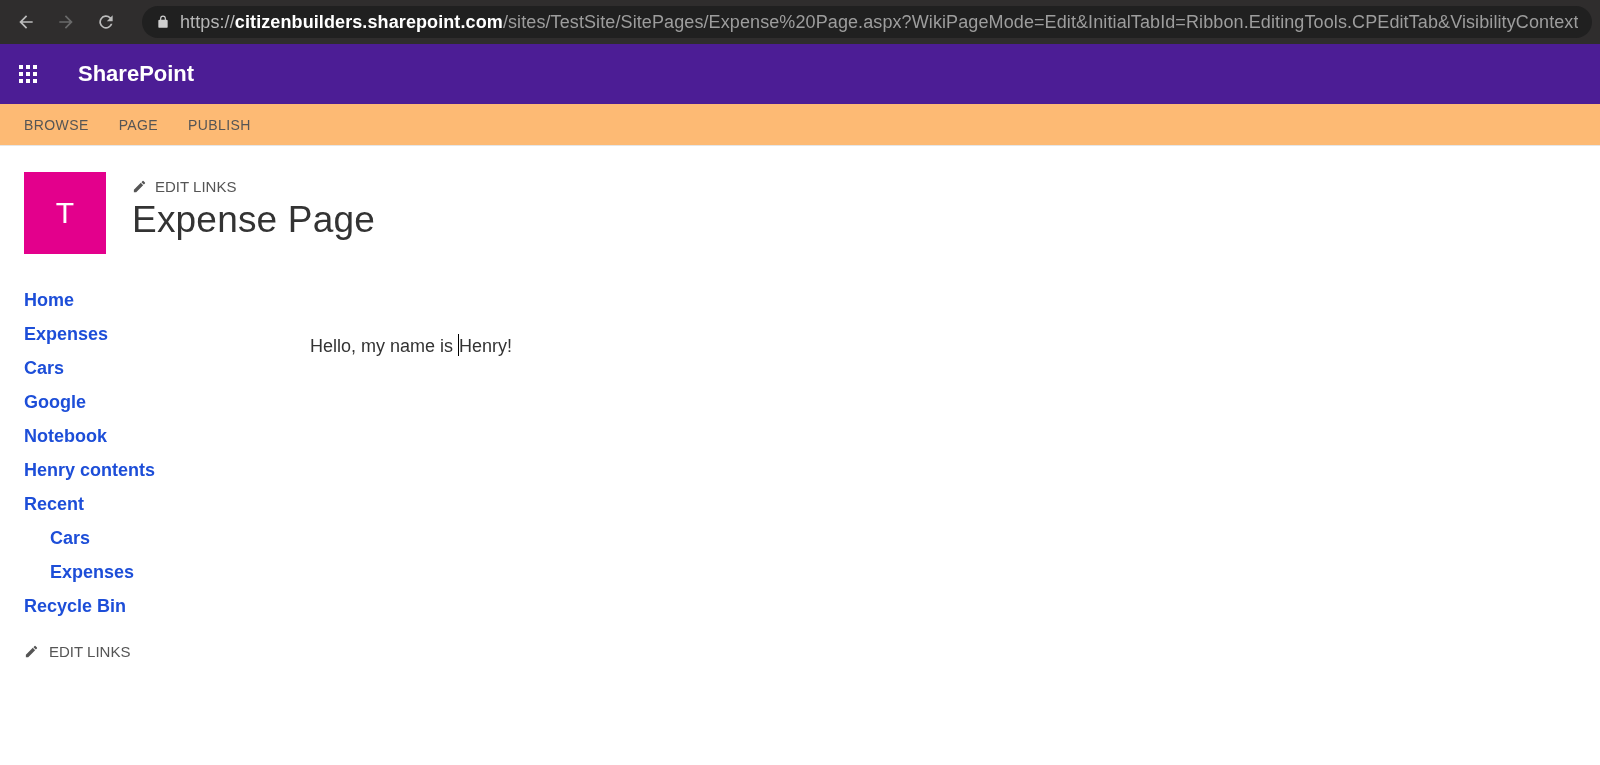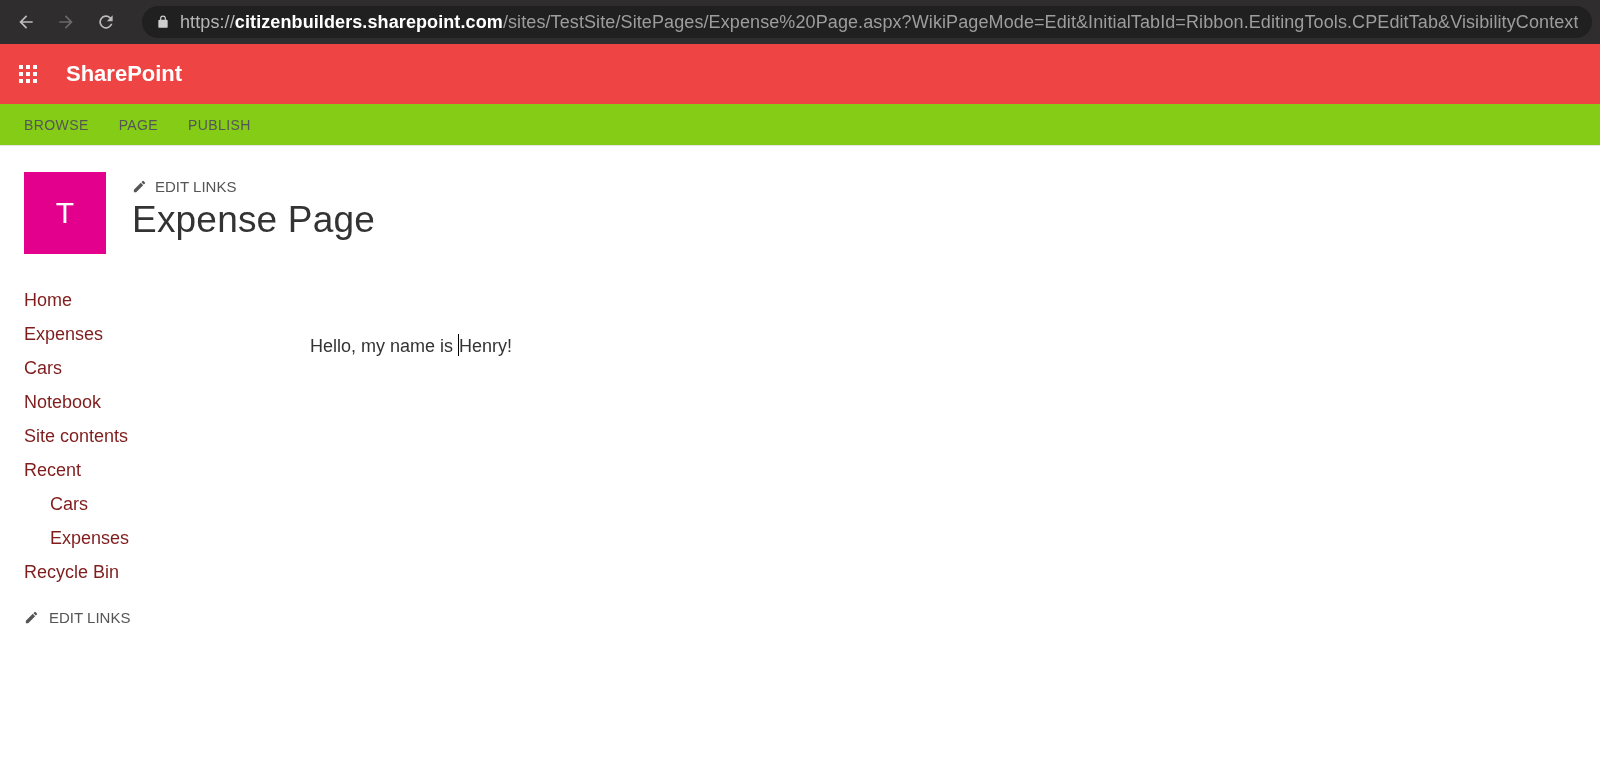--- a/index.html
+++ b/index.html
@@ -52,25 +52,25 @@
     letter-spacing: 0.1px;
     white-space: nowrap;
     overflow: hidden;
   }
   .url-host { color: #ffffff; font-weight: 600; }
   .url-proto { color: #b7b7b7; }
 
   
   .sp-header {
     height: 60px;
-    background: #ef4444;
+    background: #4c1d95;
     display: flex;
     align-items: center;
     padding: 0 8px;
-    gap: 18px;
+    gap: 30px;
   }
   .waffle {
     width: 40px;
     height: 40px;
     display: flex;
     align-items: center;
     justify-content: center;
     cursor: pointer;
   }
   .waffle-grid {
@@ -84,21 +84,21 @@
   }
   .sp-brand {
     color: #fff;
     font-size: 22px;
     font-weight: 600;
   }
 
   
   .ribbon {
     height: 42px;
-    background: #84cc16;
+    background: #fdba74;
     border-bottom: 1px solid #e6e6e6;
     display: flex;
     align-items: center;
     padding: 0 24px;
     gap: 30px;
   }
   .ribbon-tab {
     font-size: 14px;
     color: #555;
     letter-spacing: 0.4px;
@@ -158,23 +158,24 @@
     flex-shrink: 0;
   }
   .nav {
     display: flex;
     flex-direction: column;
     gap: 13px;
     font-size: 18px;
     color: #444;
   }
   .nav a {
-    color: #7f1d1d;
+    color: #1d4ed8;
     text-decoration: none;
     cursor: pointer;
+    font-weight: bold;
   }
   .nav .indent { padding-left: 26px; }
   .edit-links-bottom {
     display: flex;
     align-items: center;
     gap: 10px;
     color: #555;
     font-size: 15px;
     margin-top: 26px;
     cursor: pointer;
@@ -276,22 +277,23 @@
     </div>
   </div>
 </div>
 
 <div class="below">
   <div class="left-col">
     <nav class="nav" id="nav">
         <a>Home</a>
         <a>Expenses</a>
         <a>Cars</a>
+        <a>Google</a>
         <a>Notebook</a>
-        <a>Site contents</a>
+        <a>Henry contents</a>
         <a>Recent</a>
         <a class="indent">Cars</a>
         <a class="indent">Expenses</a>
         <a>Recycle Bin</a>
       </nav>
     <div class="edit-links-bottom">
       <svg class="pencil-icon" width="15" height="15" viewBox="0 0 24 24">
           <path d="M3 17.25V21h3.75L17.81 9.94l-3.75-3.75L3 17.25zM20.71 7.04a1 1 0 0 0 0-1.41l-2.34-2.34a1 1 0 0 0-1.41 0L15.13 5.12l3.75 3.75 1.83-1.83z"></path>
         </svg>
       <span>EDIT LINKS</span>

